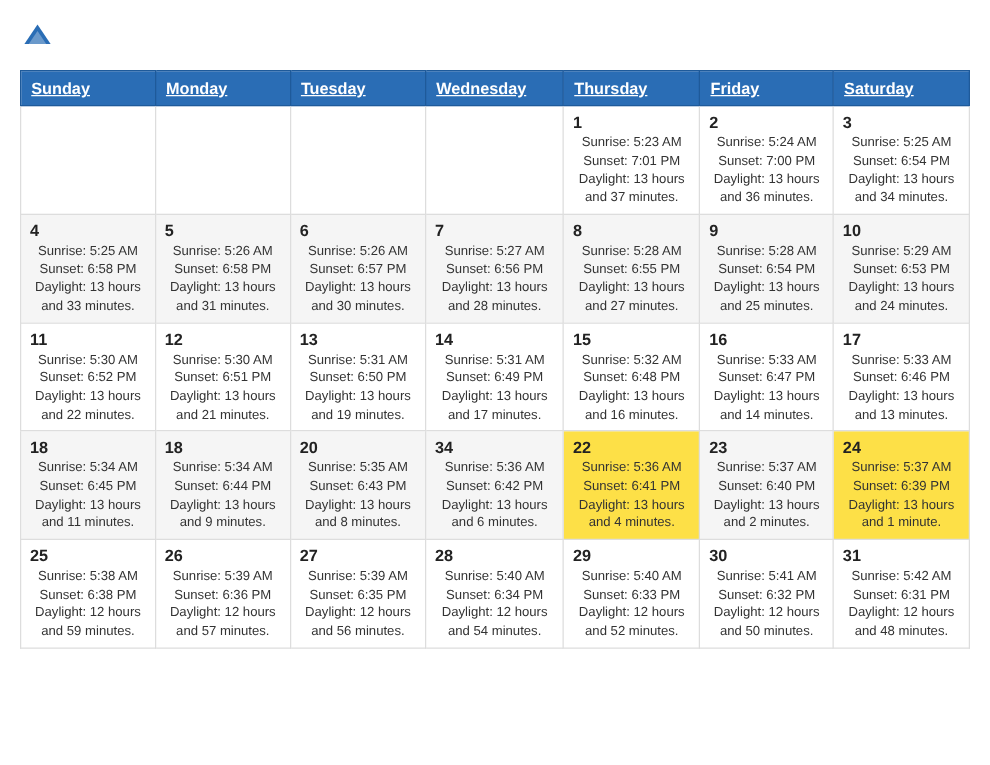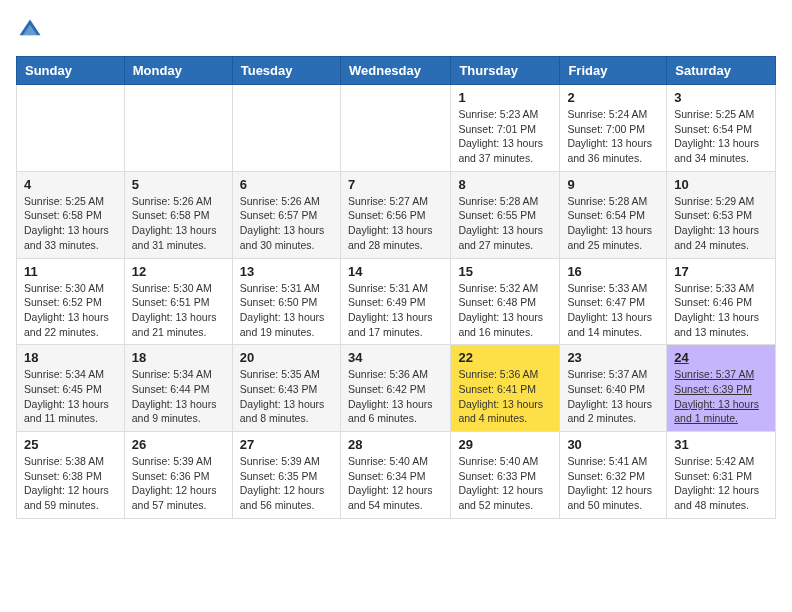--- a/index.html
+++ b/index.html
@@ -58,20 +58,21 @@
       border: 1px solid #ccc;
     }
     .calendar th {
       background-color: #2a6db5;
       color: #fff;
       font-size: 13px;
       font-weight: bold;
       text-align: left;
       padding: 6px 8px;
       border: 1px solid #1e5a9a;
+      text-decoration: underline;
     }
     .calendar td {
       vertical-align: top;
       padding: 5px 7px;
       border: 1px solid #ddd;
       width: 113px;
       min-height: 80px;
       font-size: 11px;
       color: #333;
       background: #fff;
@@ -82,20 +83,21 @@
     .day-num {
       font-size: 13px;
       font-weight: bold;
       color: #222;
       margin-bottom: 2px;
     }
     .day-info {
       font-size: 10.5px;
       line-height: 1.4;
       color: #333;
+      text-align: center;
     }
     .empty-cell {
       background: #fff !important;
     }
   </style>
 </head>
 <body>
 
 <div class="header">
   <div class="logo">
@@ -292,21 +294,21 @@
 Daylight: 13 hours
 and 4 minutes.</div>
         </td>
         <td style="background: rgb(245, 245, 245);">
           <div class="day-num">23</div>
           <div class="day-info">Sunrise: 5:37 AM
 Sunset: 6:40 PM
 Daylight: 13 hours
 and 2 minutes.</div>
         </td>
-        <td style="background: #c4b5fd; text-decoration: underline;">
+        <td style="background: #fde047;">
           <div class="day-num">24</div>
           <div class="day-info">Sunrise: 5:37 AM
 Sunset: 6:39 PM
 Daylight: 13 hours
 and 1 minute.</div>
         </td>
       </tr>
       <tr>
         <td>
           <div class="day-num">25</div>

